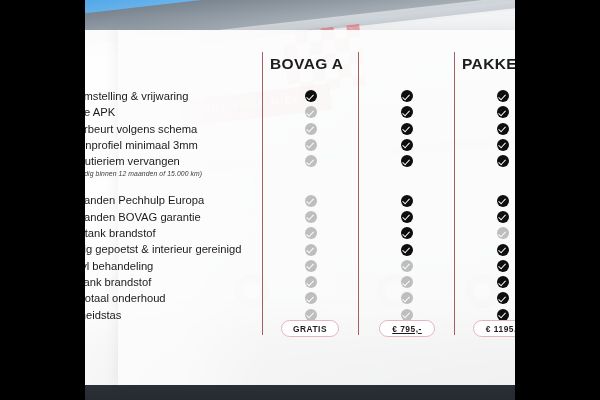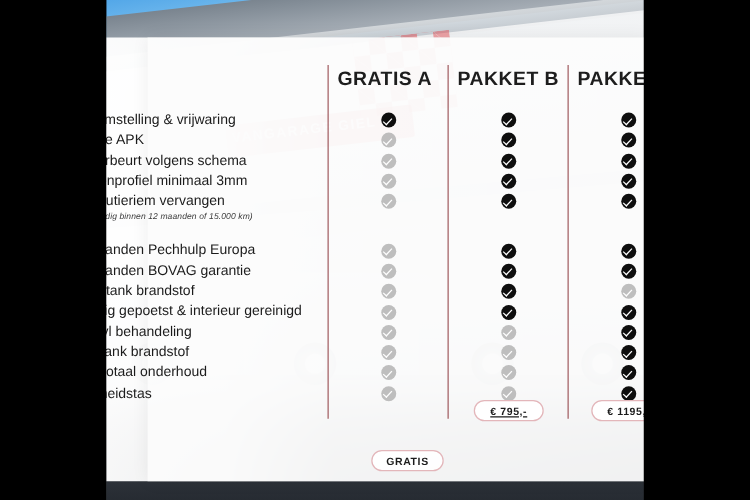--- a/index.html
+++ b/index.html
@@ -108,21 +108,21 @@
     transform:rotate(43deg);
   }
 
   
   .pill {
     position:absolute; top:320px; height:17px; border-radius:10px;
     border:1px solid #e3b6ba; background:rgba(255,255,255,.92);
     display:flex; align-items:center; justify-content:center;
     font-size:8.4px; font-weight:700; color:#1c1c1c; letter-spacing:.5px; white-space:nowrap;
   }
-  #pillA { left:297px; width:58px;margin-top:40px; }
+  #pillA { left:281px; width:58px; }
   #pillB { left:379px; width:56px;text-decoration:underline; }
   #pillC { left:473px; width:60px; }
 </style>
 </head>
 <body>
 
 <div id="stage">
 
   <div id="photo">
     <div class="slab" id="roof1"></div>
@@ -141,22 +141,21 @@
     <div class="wheel" id="w4"></div>
     <div class="slab" id="asphalt"></div>
   </div>
 
   <div id="veil"></div>
   <div id="card"></div>
 
   <div id="table">
 
     <div id="headerrow">
-      <div class="colhead" id="headA">GRATIS A</div>
-      <div class="colhead" id="headB">PAKKET B</div>
+      <div class="colhead" id="headA">BOVAG A</div>
       <div class="colhead" id="headC">PAKKET C</div>
     </div>
 
     <div class="vrule" id="v0"></div>
     <div class="vrule" id="v1"></div>
     <div class="vrule" id="v2"></div>
     <div class="vrule" id="v3"></div>
 
     <div id="features">
         <div class="feat">Tenaamstelling &amp; vrijwaring</div>

